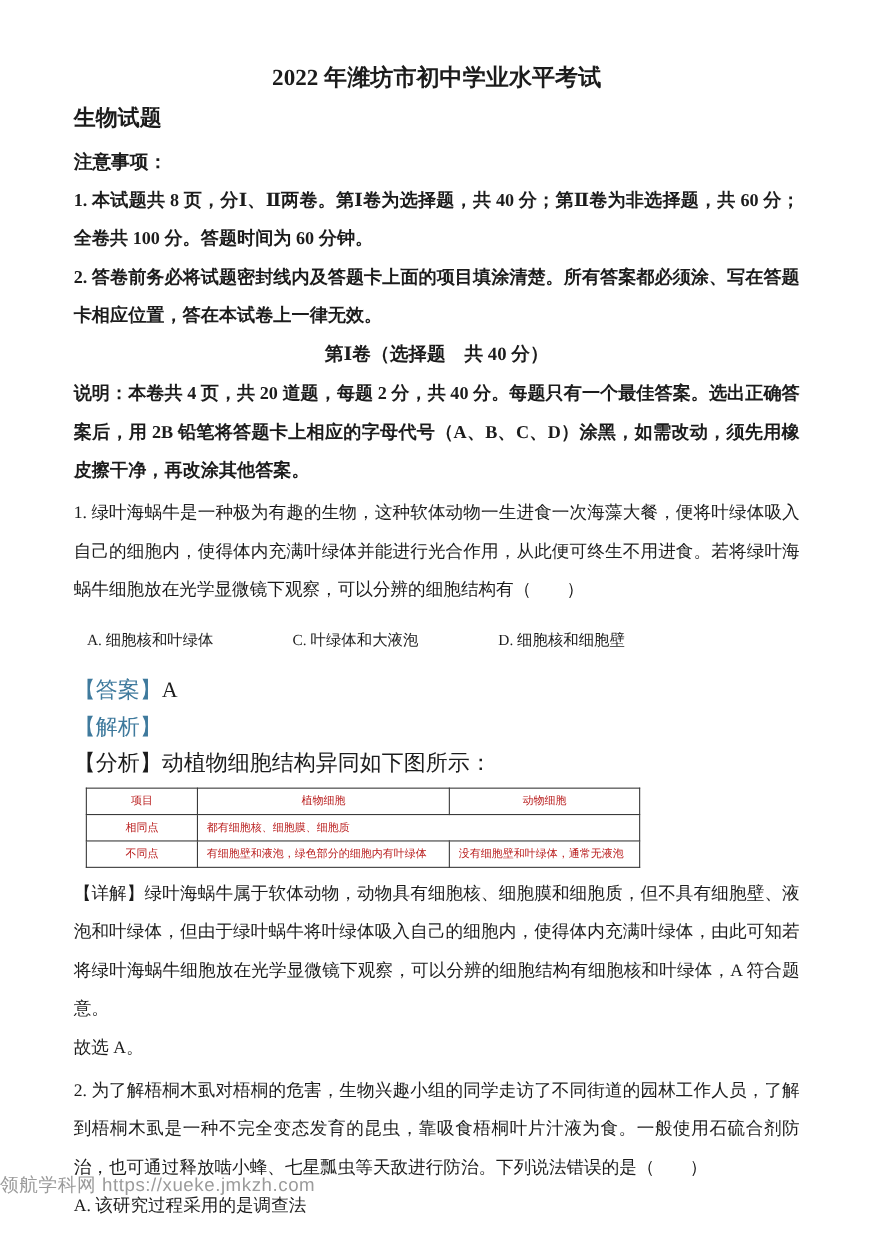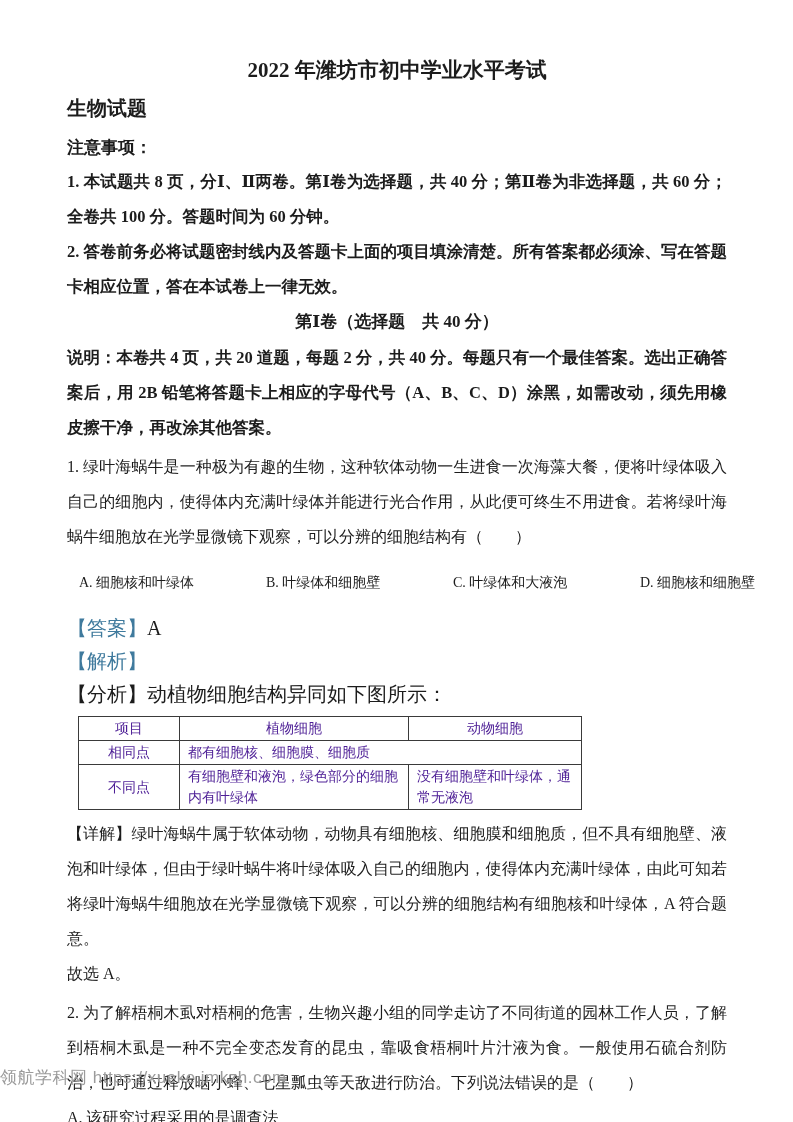--- a/index.html
+++ b/index.html
@@ -54,22 +54,22 @@
     margin: 12px;
   }
   .q-options span { flex: 0 0 auto; }
   .q-options .opt-fixed { width: 187px; }
   .answer-line { font-size: 20px; line-height: 33px; margin: 0; }
   .blue { color: #3f7a9d; }
   .cmp-table {
     border-collapse: collapse;
     margin: 5px 0 6px 11px;
     width: 452px;
-    font-size: 14px;
-    color: #4c1d95;
+    font-size: 10px;
+    color: #b91c1c;
     table-layout: fixed;
   }
   .cmp-table td, .cmp-table th {
     border: 1px solid #3a3a3a;
     padding: 1px 8px;
     line-height: 21px;
     font-weight: normal;
     text-align: left;
     vertical-align: middle;
   }
@@ -103,21 +103,20 @@
     <p class="notice-heading">注意事项：</p>
     <p class="para bold">1. 本试题共 8 页，分Ⅰ、Ⅱ两卷。第Ⅰ卷为选择题，共 40 分；第Ⅱ卷为非选择题，共 60 分；全卷共 100 分。答题时间为 60 分钟。</p>
     <p class="para bold">2. 答卷前务必将试题密封线内及答题卡上面的项目填涂清楚。所有答案都必须涂、写在答题卡相应位置，答在本试卷上一律无效。</p>
 
     <p class="section-heading">第Ⅰ卷（选择题　共 40 分）</p>
     <p class="para bold">说明：本卷共 4 页，共 20 道题，每题 2 分，共 40 分。每题只有一个最佳答案。选出正确答案后，用 2B 铅笔将答题卡上相应的字母代号（A、B、C、D）涂黑，如需改动，须先用橡皮擦干净，再改涂其他答案。</p>
 
     <p class="para mt-sm">1. 绿叶海蜗牛是一种极为有趣的生物，这种软体动物一生进食一次海藻大餐，便将叶绿体吸入自己的细胞内，使得体内充满叶绿体并能进行光合作用，从此便可终生不用进食。若将绿叶海蜗牛细胞放在光学显微镜下观察，可以分辨的细胞结构有（　　）</p>
     <p class="q-options">
       <span class="opt-fixed">A. 细胞核和叶绿体</span>
-      <span class="opt-fixed">B. 叶绿体和细胞壁</span>
       <span class="opt-fixed">C. 叶绿体和大液泡</span>
       <span>D. 细胞核和细胞壁</span>
     </p>
 
     <p class="answer-line">
       <span class="blue">【答案】</span><span>A</span>
     </p>
     <p class="answer-line">
       <span class="blue">【解析】</span>
     </p>

